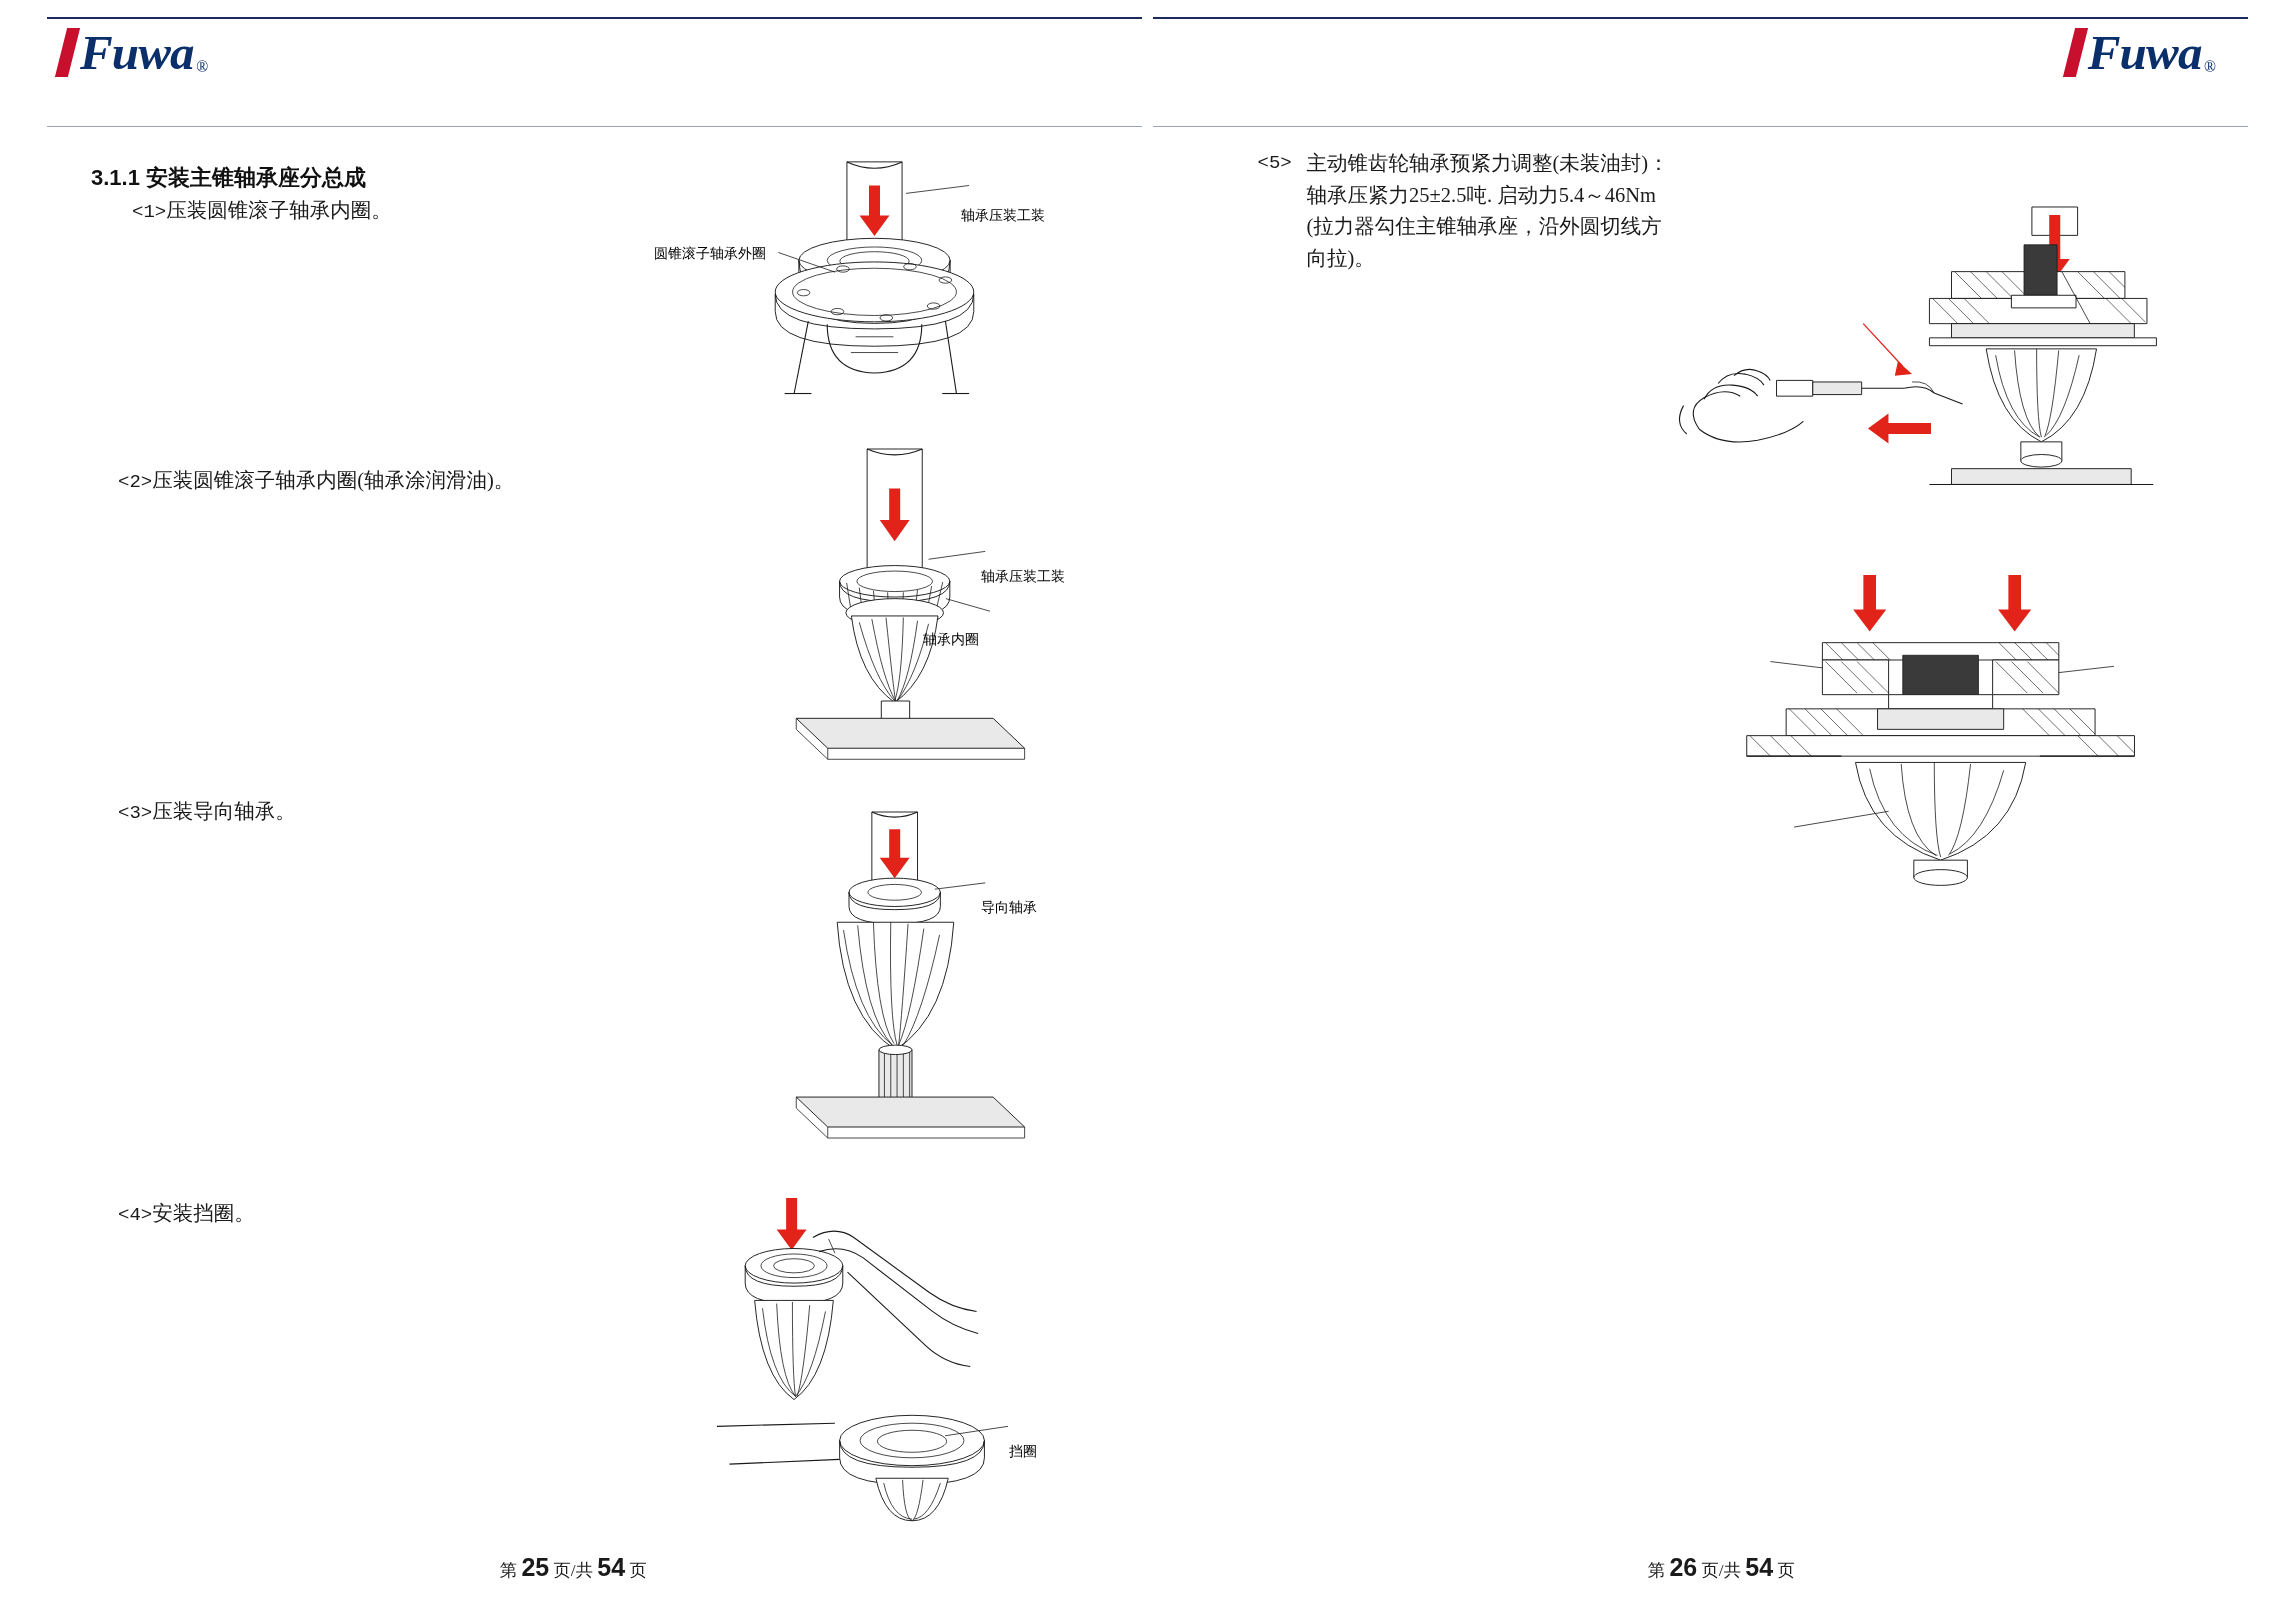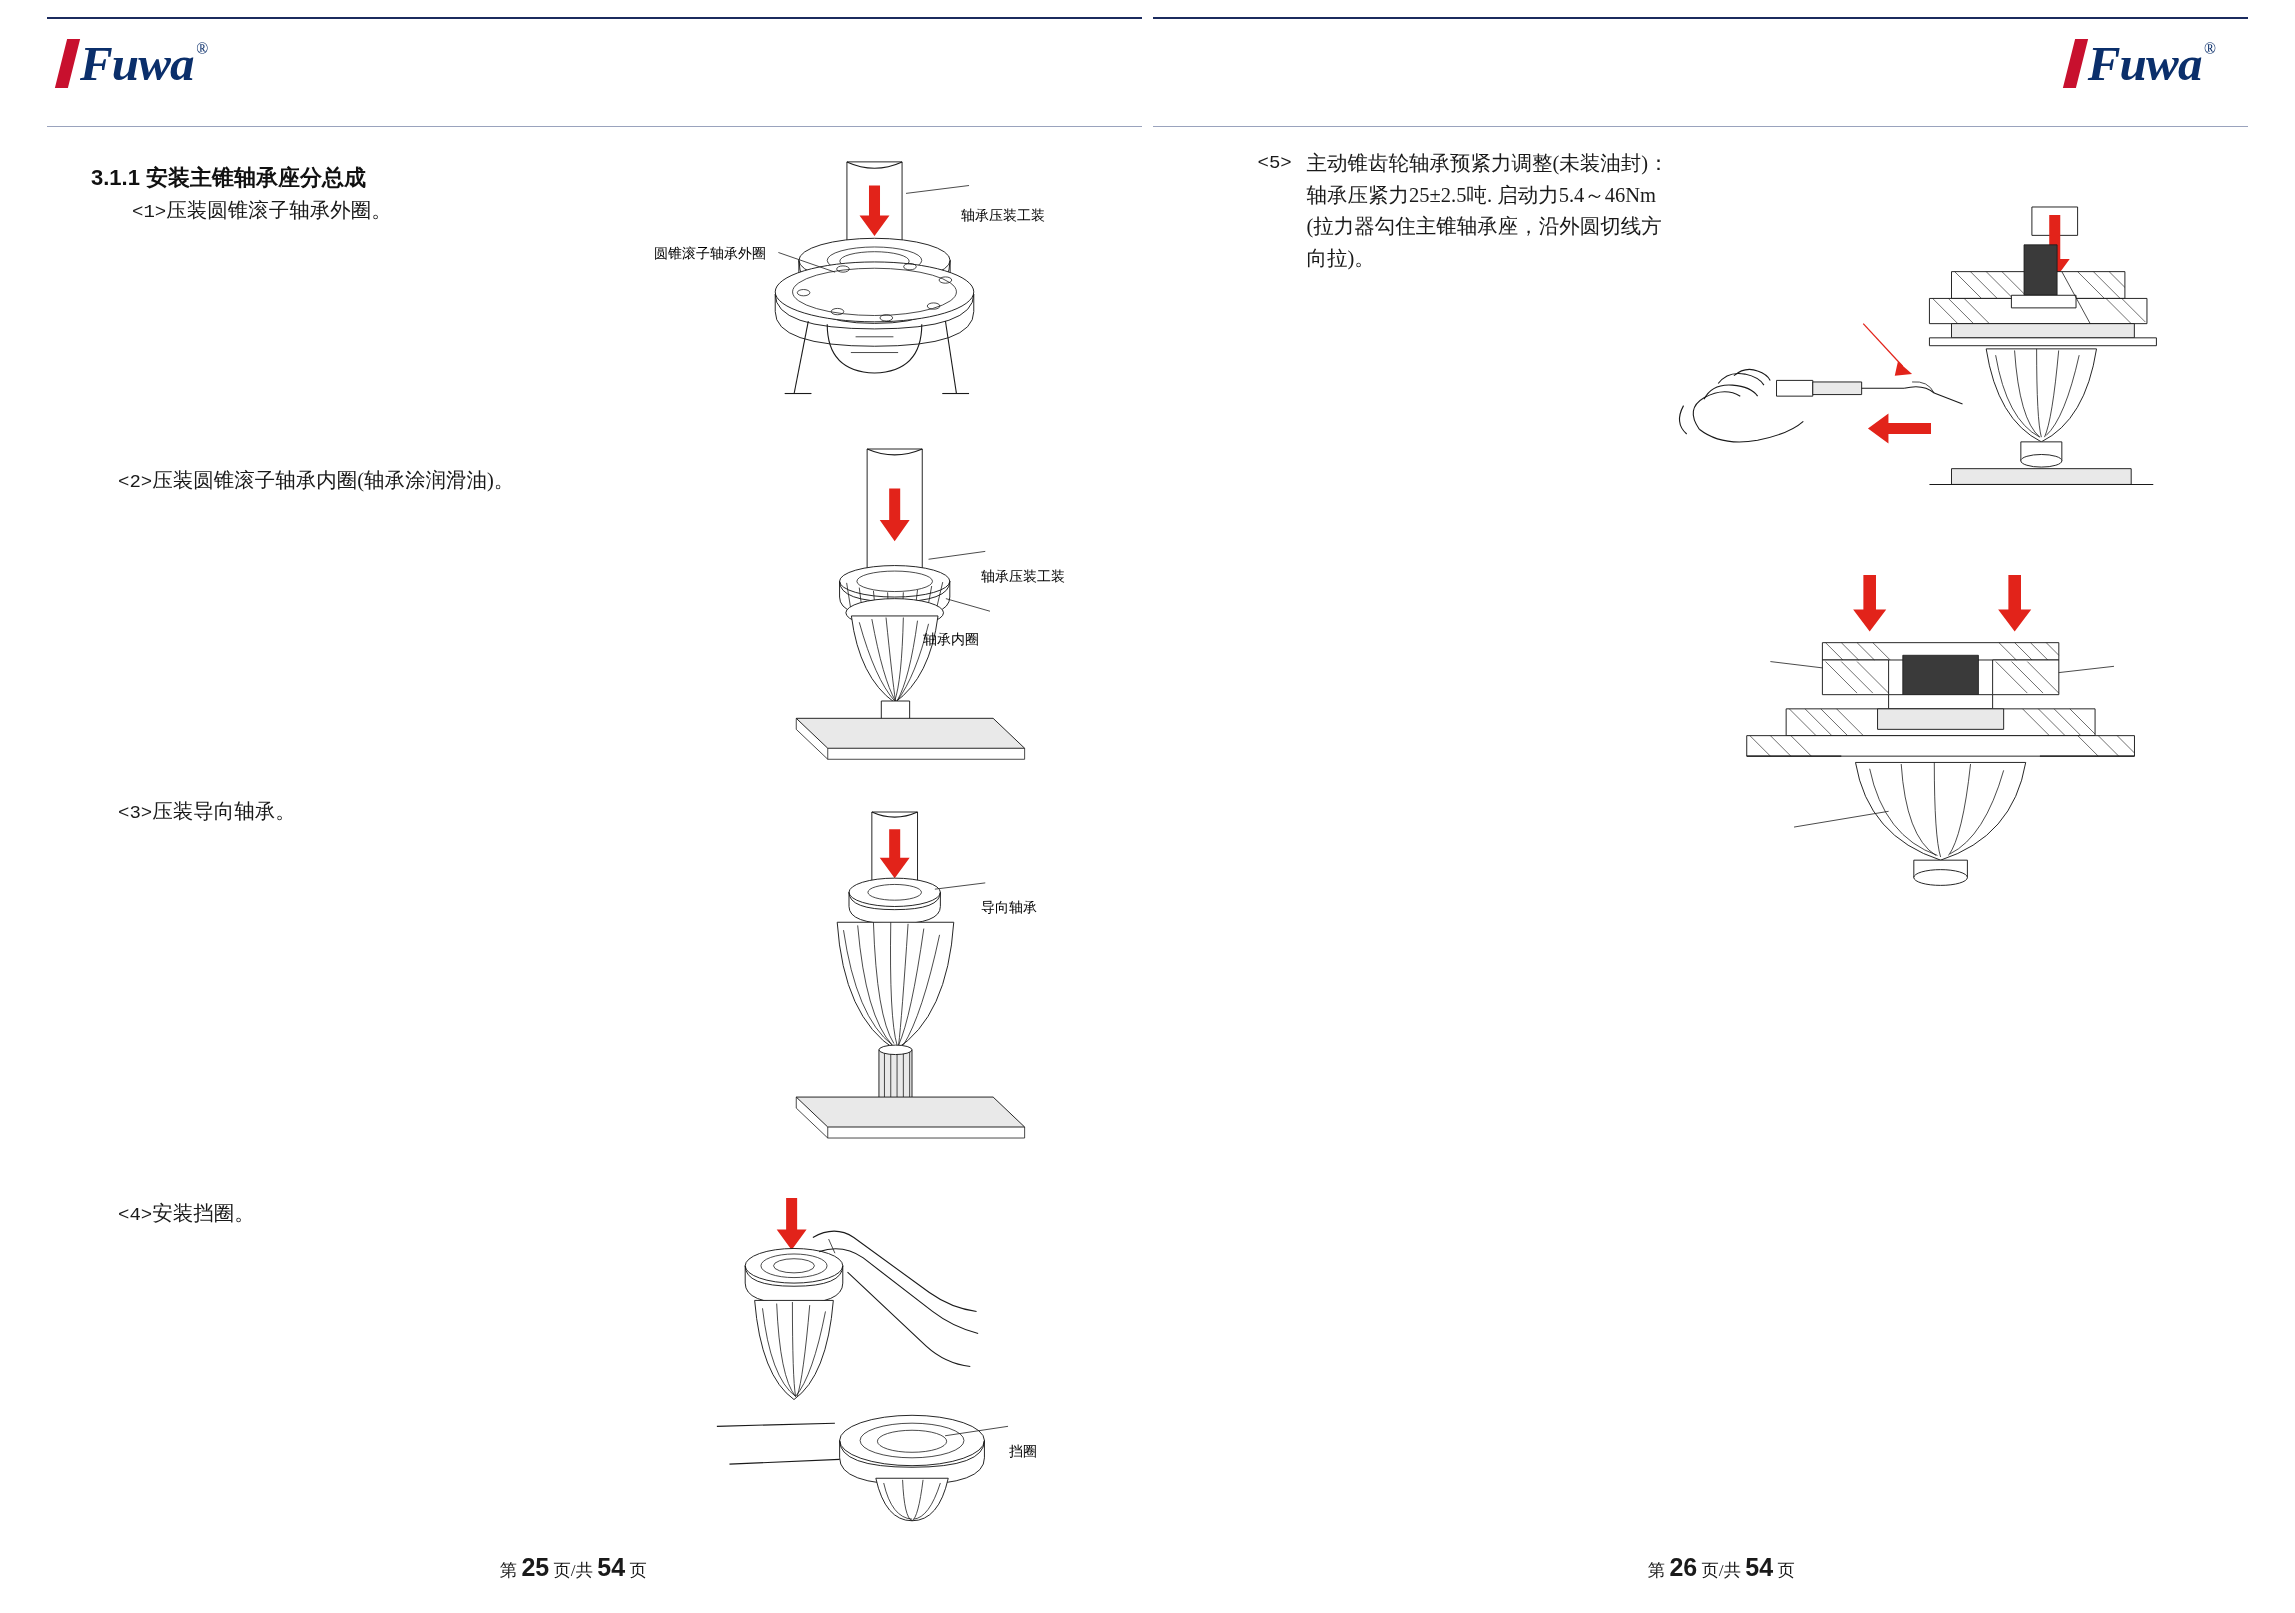--- a/index.html
+++ b/index.html
@@ -1,20 +1,20 @@
 <!DOCTYPE html>
 <html style="font-size:12.6px"><head>
 <meta charset="utf-8">
 <style>
   html,body{margin:0;padding:0;background:#ffffff;}
   body{width:2295px;height:1613px;position:relative;font-family:"Liberation Serif",serif;color:#1a1a1a;overflow:hidden;}
   .page-wrap{position:absolute;inset:0;display:flex;}
   .page{position:relative;width:50%;height:100%;box-sizing:border-box;}
   .page-left{border-right:0.8px solid #ffffff;}
-  .brand{position:absolute;display:flex;align-items:flex-start;margin-top:11px;}
+  .brand{position:absolute;display:flex;align-items:flex-end;}
   .brand .bar{width:12.6px;height:49px;background:#c8102e;transform:skewX(-14deg);margin-right:6.3px;}
   .brand .word{font-family:"Liberation Serif",serif;font-style:italic;font-weight:bold;font-size:49px;color:#0b2f6b;letter-spacing:-0.8px;line-height:49px;}
   .brand .reg{font-size:15.8px;color:#0b2f6b;vertical-align:top;line-height:20.5px;margin-left:2.4px;}
   .rule{position:absolute;height:1.6px;background:#1b2b5e;}
   h3.sec{font-family:"Liberation Sans",sans-serif;font-weight:bold;font-size:22px;margin:0;color:#111;}
   .step{font-size:20.5px;line-height:31.5px;}
   .step .num{font-family:"Liberation Mono",monospace;font-size:19px;}
   .cap{position:absolute;font-family:Liberation Mono, monospace;font-size:14px;color:#000000;line-height:19px;white-space:nowrap;margin-top:32px;}
   .footer{position:absolute;bottom:31.5px;width:100%;text-align:center;font-size:17.3px;font-family:"Liberation Serif",serif;}
   .footer b{font-family:"Liberation Sans",sans-serif;font-size:25px;}
@@ -41,21 +41,21 @@
       <div class="bar"></div>
       <div class="word">Fuwa</div>
       <div class="reg">®</div>
     </div>
     <div class="rule" style="left:47px;top:17.3px;width:1095px;"></div>
     <div class="rule" style="left:47px;top:126px;width:1095px;height:0.8px;background:#9aa3bd;"></div>
 
     <h3 class="sec" style="position:absolute;left:91px;top:151px;margin-top:12px;">3.1.1  安装主锥轴承座分总成</h3>
 
     <div class="step" style="position:absolute;left:132px;top:195px;">
-      <span class="num">&lt;1&gt;</span><span>压装圆锥滚子轴承外圈。</span>
+      <span class="num">&lt;1&gt;</span><span>压装圆锥滚子轴承内圈。</span>
     </div>
     <div class="step" style="position:absolute;left:118px;top:465px;">
       <span class="num">&lt;2&gt;</span><span>压装圆锥滚子轴承内圈(轴承涂润滑油)。</span>
     </div>
     <div class="step" style="position:absolute;left:118px;top:796px;">
       <span class="num">&lt;3&gt;</span><span>压装导向轴承。</span>
     </div>
     <div class="step" style="position:absolute;left:118px;top:1198px;">
       <span class="num">&lt;4&gt;</span><span>安装挡圈。</span>
     </div>

